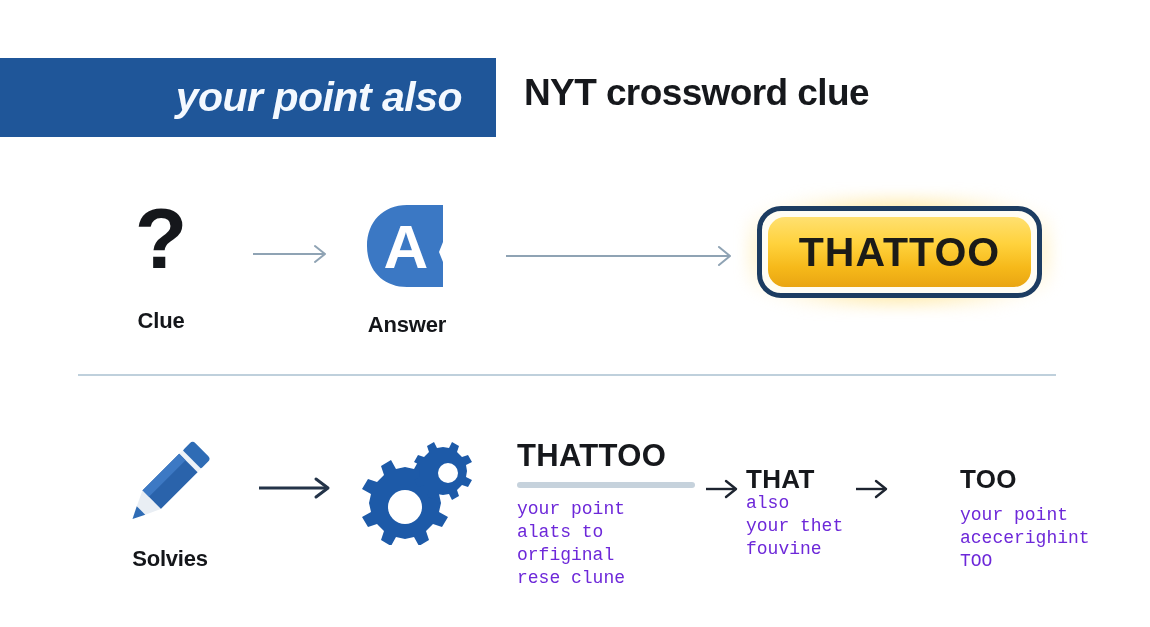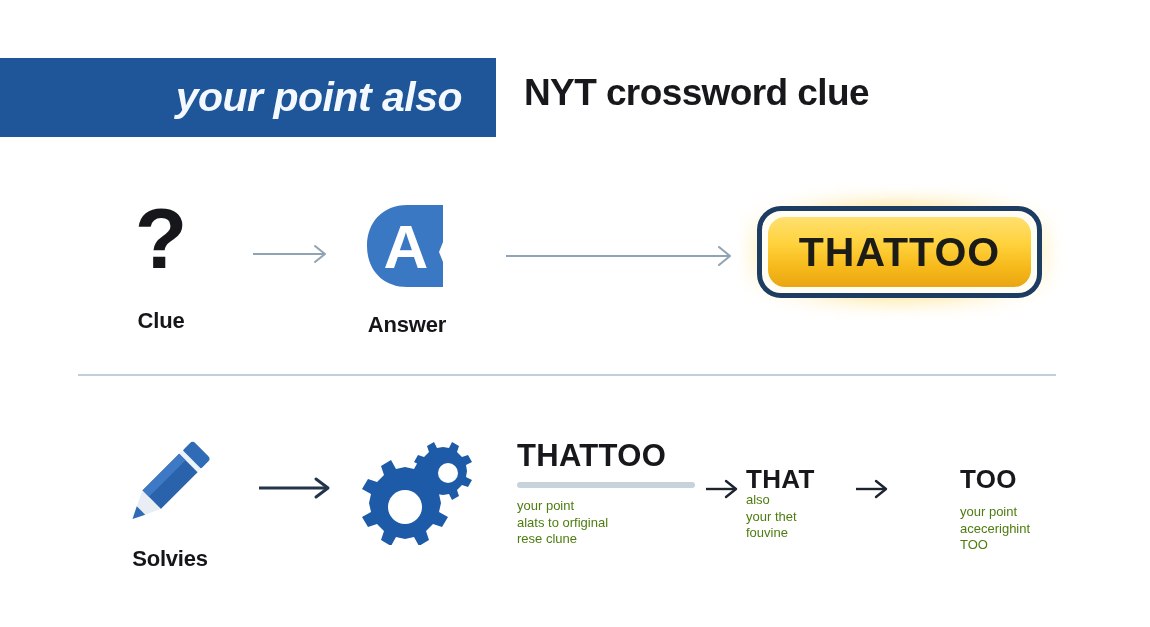--- a/index.html
+++ b/index.html
@@ -168,24 +168,25 @@
   .bd-word.small {
     font-size: 26px;
   }
   .bd-rule {
     height: 6px;
     border-radius: 3px;
     background: #c6d2dc;
     margin-top: 11px;
   }
   .bd-desc {
-    font-size: 13px;
-    color: #4d7c0f;
+    font-size: 18px;
+    color: #6d28d9;
     line-height: 1.28;
     white-space: pre-line;
+    font-family: Liberation Mono, monospace;
   }
 </style>
 </head>
 <body>
 
 <div id="stage">
 
   <div id="header-bar">
     <span id="clue-phrase">your point also</span>
   </div>

